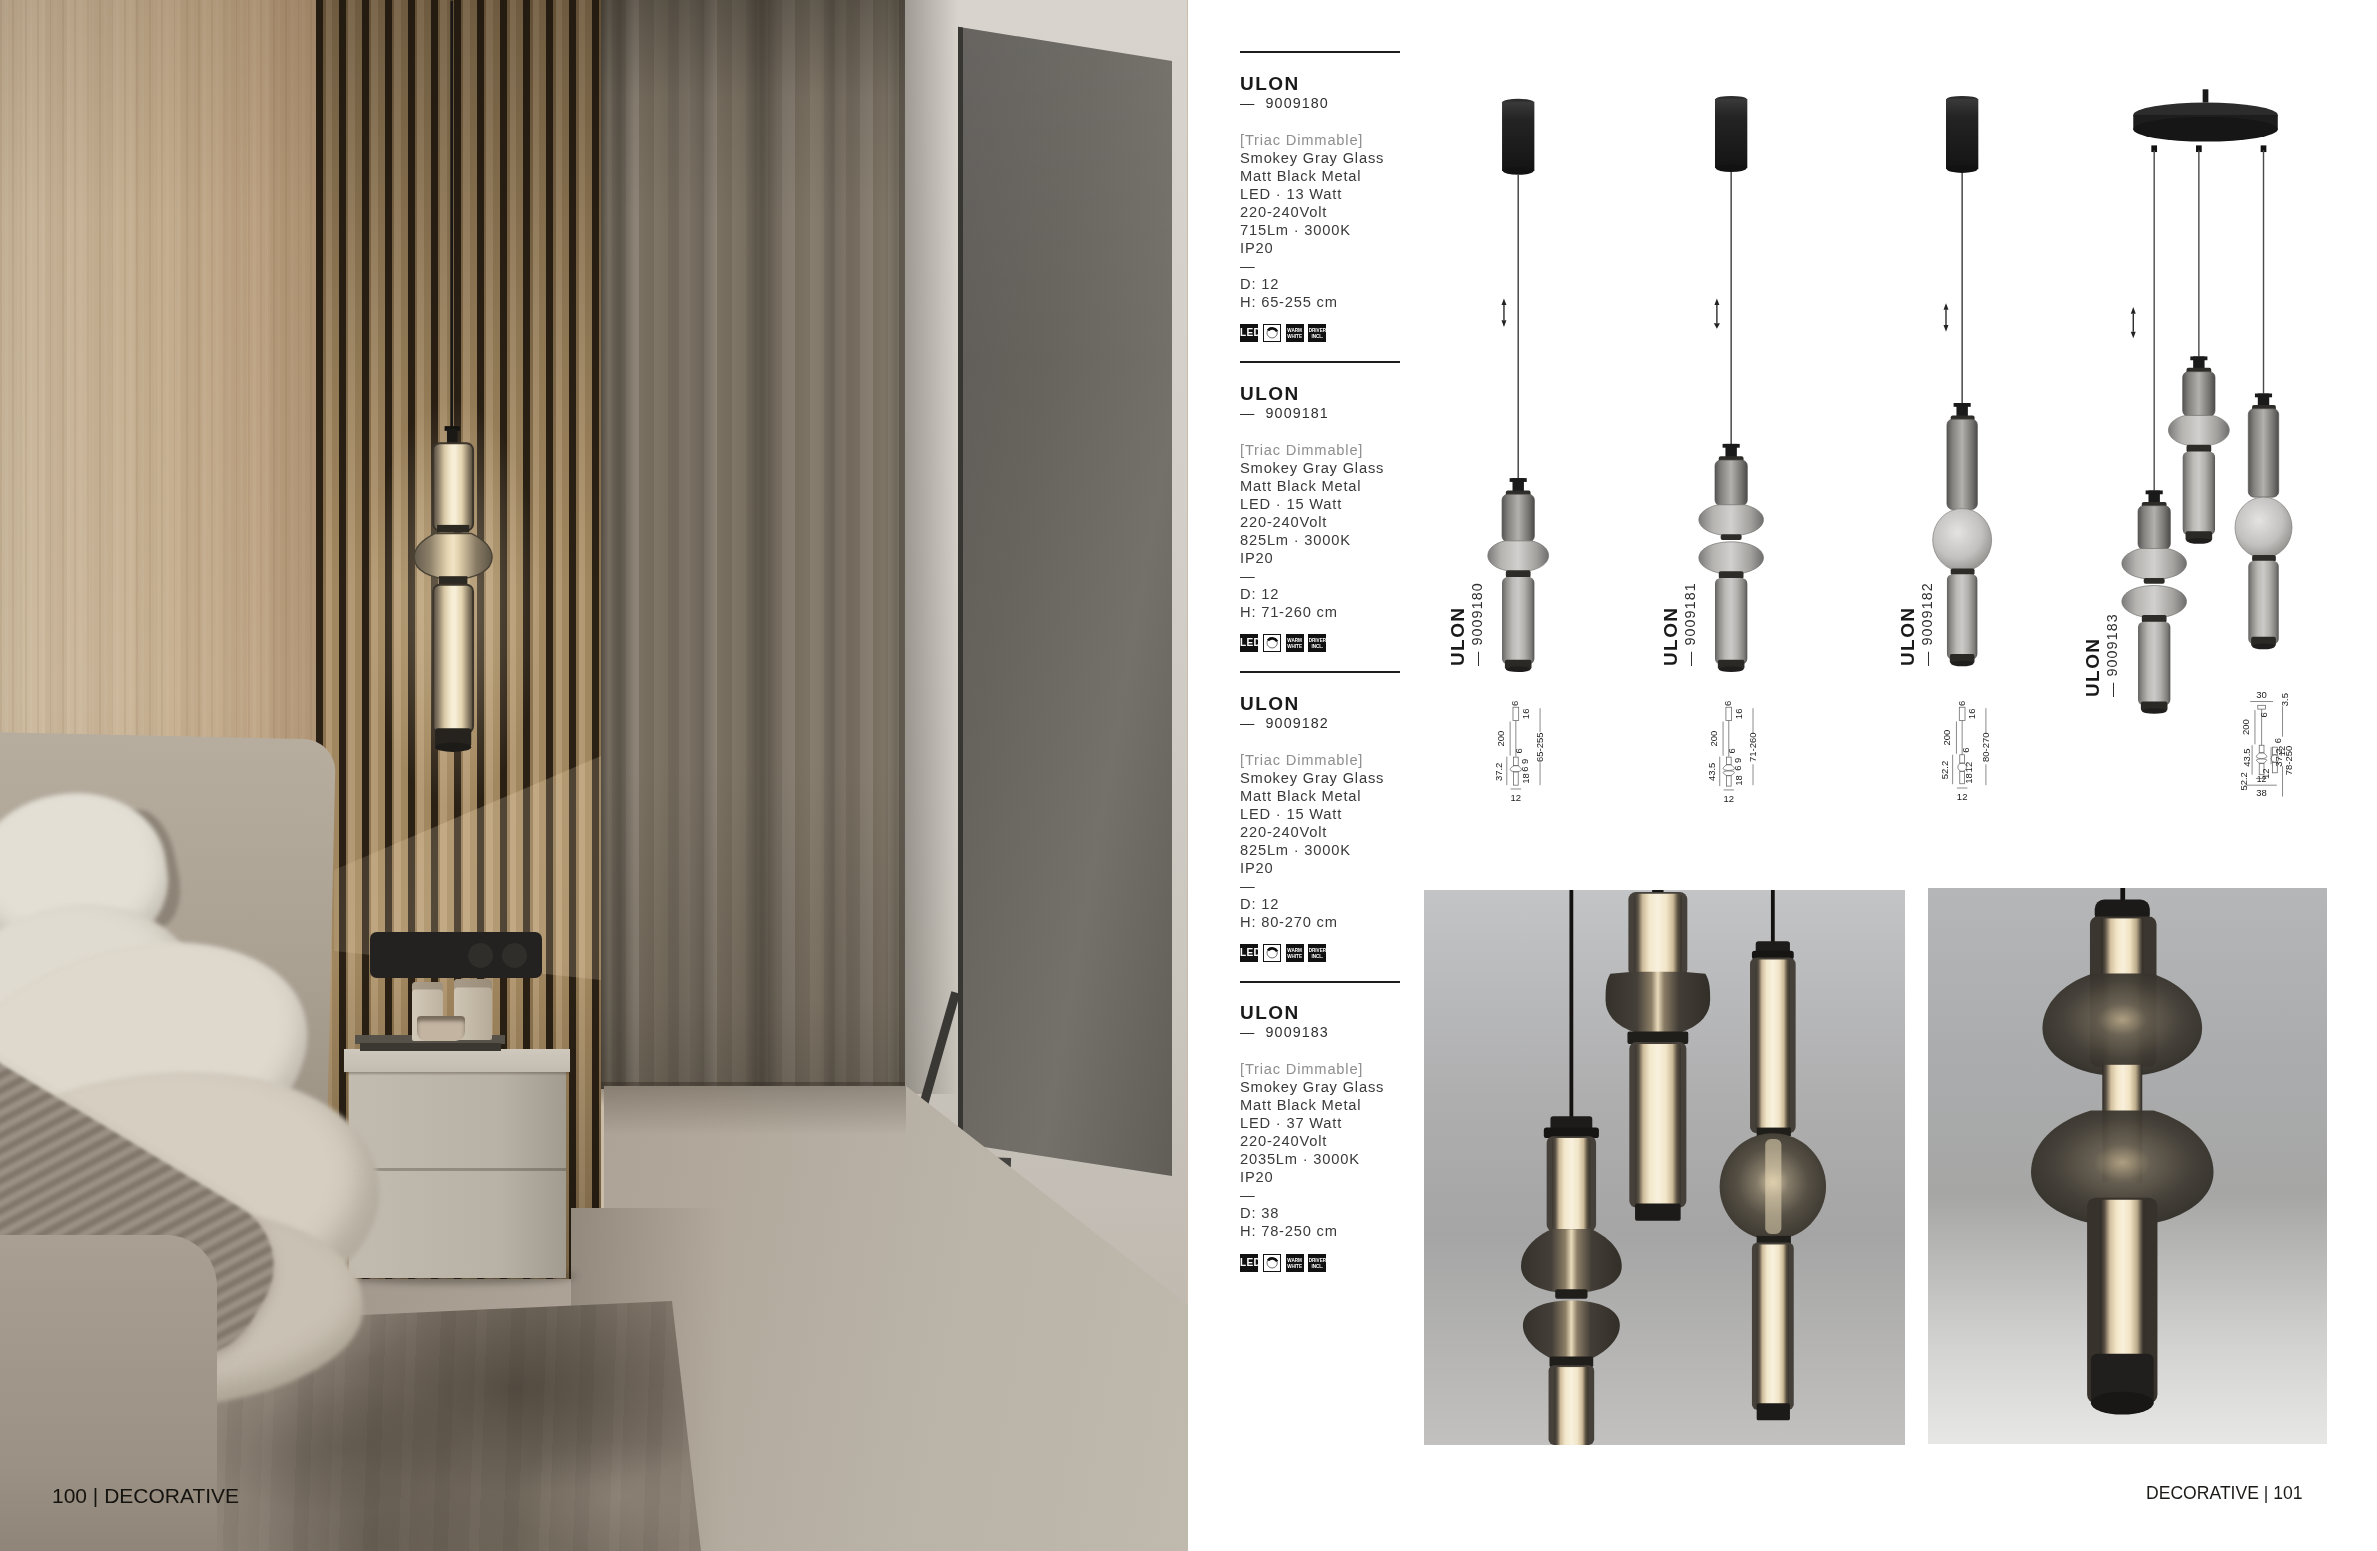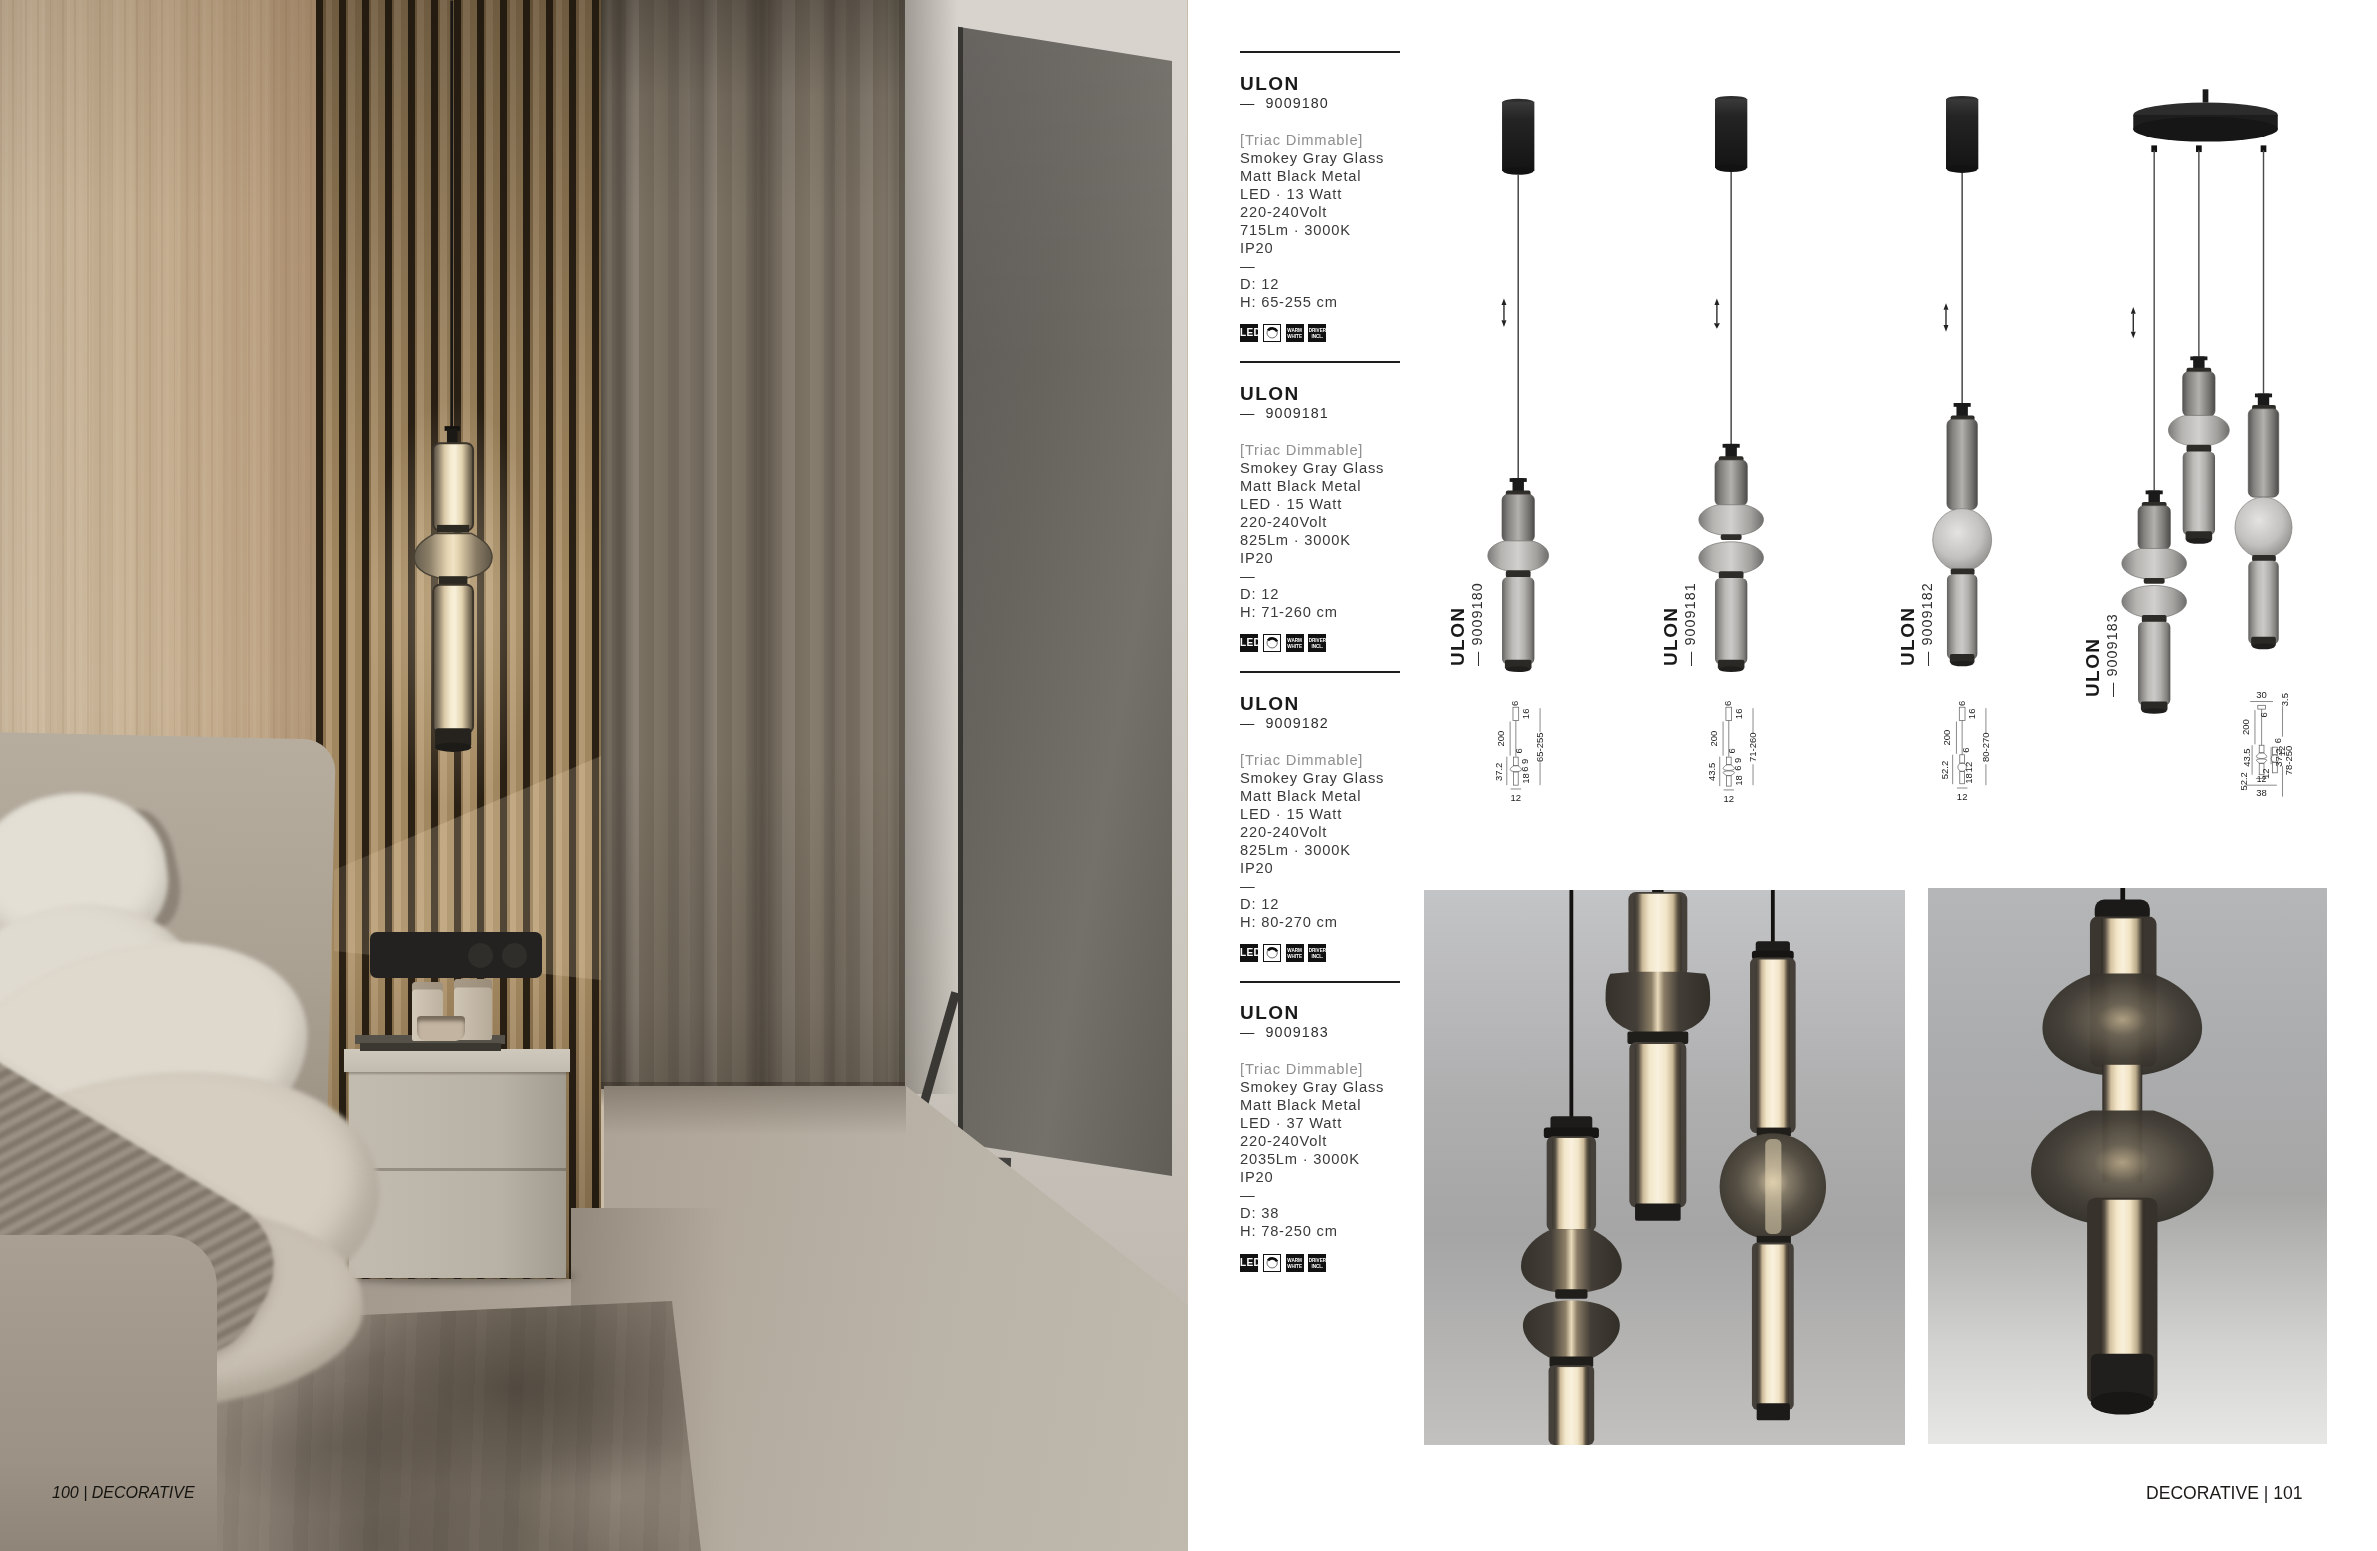--- a/index.html
+++ b/index.html
@@ -151,21 +151,21 @@
   <div class="abs" style="left:-86px;top:1075px;width:466px;height:271px;background:#d5cec1;border-radius:48% 52% 45% 50%;transform:rotate(-11deg);box-shadow:inset -15px -23px 28.5px rgba(110,100,85,.32);filter:blur(1.9px);"></div>
 
   <div class="abs" style="left:-76px;top:1206px;width:438px;height:204px;background:#c9c1b3;border-radius:45% 55% 40% 45%;transform:rotate(-6deg);box-shadow:inset 0 -17px 23px rgba(105,95,80,.3);filter:blur(1.9px);"></div>
 
   <div class="abs" style="left:-52px;top:1032px;width:409px;height:160px;transform:rotate(31deg);transform-origin:0 0;border-radius:28.5px 67px 67px 28.5px;
     background:repeating-linear-gradient(121deg, #9a9184 0 6.7px, #81786b 6.7px 13.3px);box-shadow:0 5.7px 13.3px rgba(80,70,58,.35);filter:blur(1.4px);"></div>
 
   <div class="abs" style="left:-11.4px;top:1235px;width:228px;height:328px;border-radius:0 51px 0 0;
     background:linear-gradient(180deg,#a9a093,#9b9285 70%,#8d8477);"></div>
 
-  <div class="abs foot" style="left:52px;top:1484px;color:#15130f;font-size:16px;letter-spacing:0px;transform:none;font-style:italic;">100&nbsp;|&nbsp;DECORATIVE</div>
+  <div class="abs foot" style="left:52px;top:1484px;color:#15130f;font-size:21px;letter-spacing:0px;transform:none;">100&nbsp;|&nbsp;DECORATIVE</div>
 </div>
 
 <div class="rule" style="top:51px"></div>
 
 <div class="abs t1" style="left:1240px;top:73px">ULON</div>
 
 <div class="abs t2" style="left:1240px;top:95px">—&nbsp;&nbsp;9009180</div>
 
 <div class="abs spec" style="left:1240px;top:131px"><span class="gray">[Triac Dimmable]</span><br>Smokey Gray Glass<br>Matt Black Metal<br>LED · 13 Watt<br>220-240Volt<br>715Lm · 3000K<br>IP20<br>—<br>D: 12<br>H: 65-255 cm</div>
 

